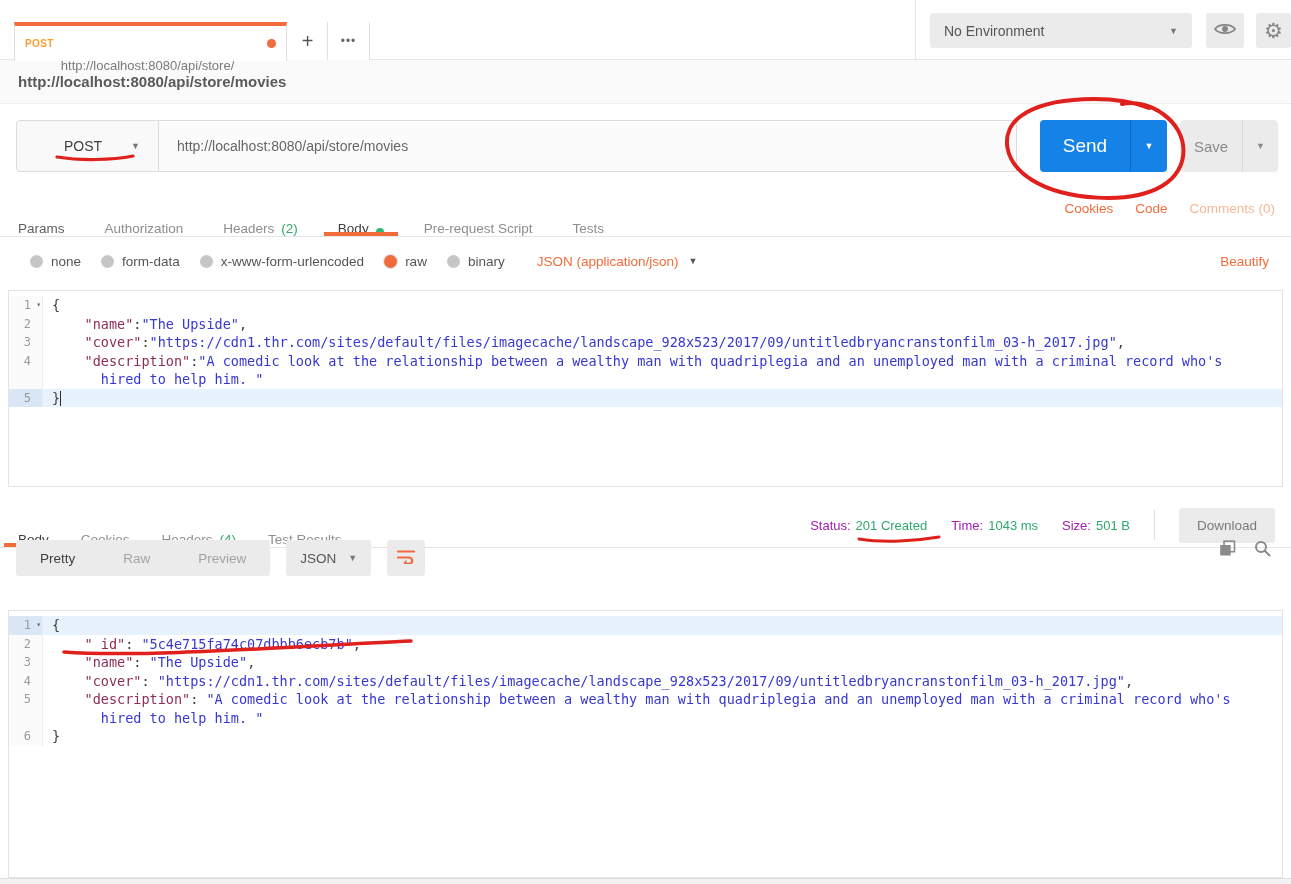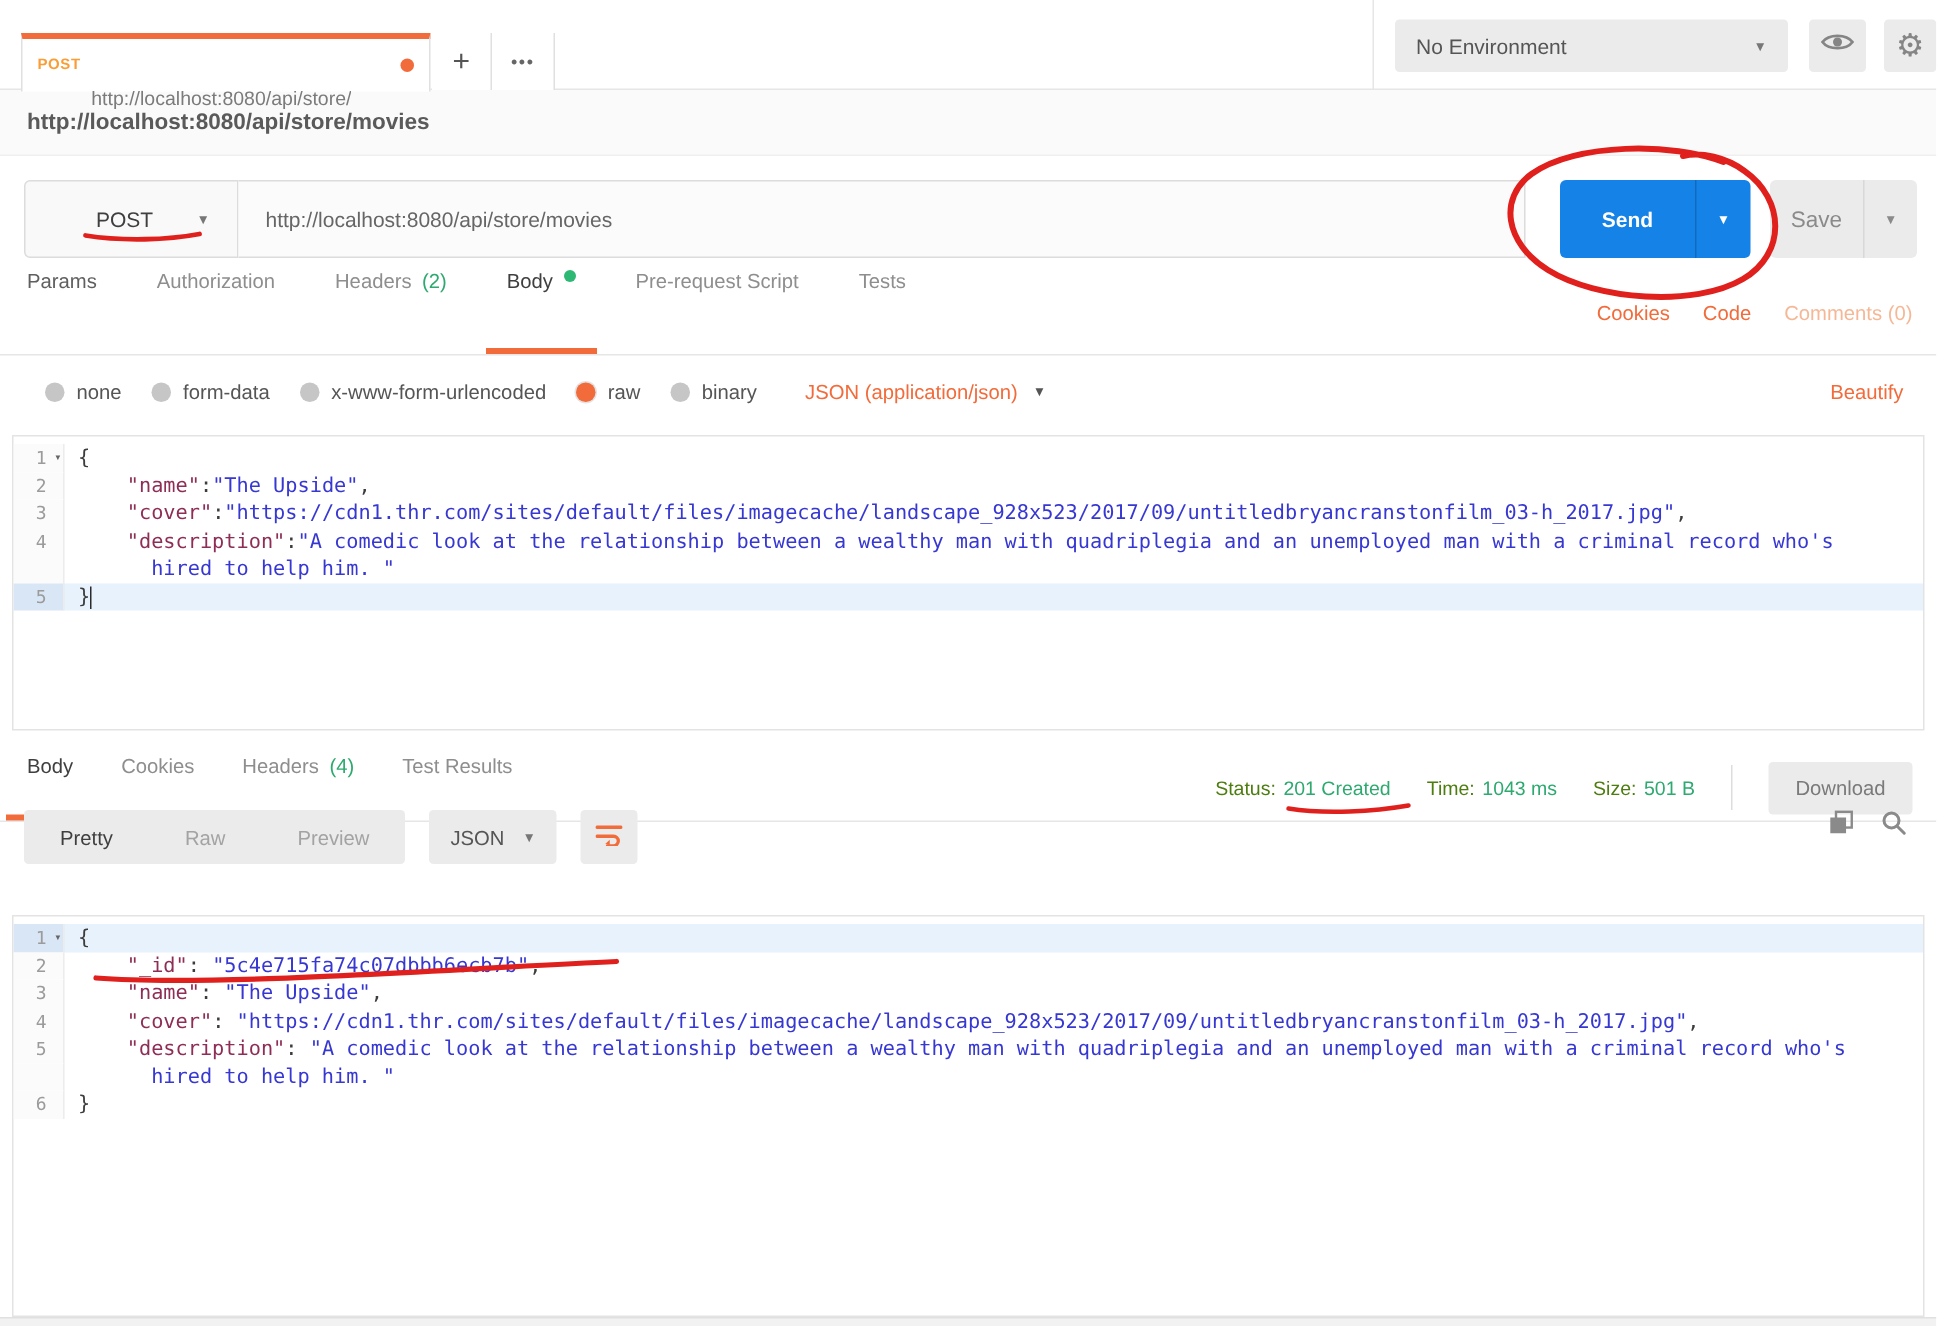--- a/index.html
+++ b/index.html
@@ -36,34 +36,34 @@
   .builder { position:absolute; left:0; top:104px; right:0; height:76px; background:#fff; }
   .method-select { position:absolute; left:16px; top:16px; width:143px; height:52px; background:#f9f9f9;
     border:1px solid #dcdcdc; border-radius:4px 0 0 4px; display:flex; align-items:center; padding:0 18px 0 47px; }
   .method-select .m-label { font-size:14px; color:#3f3f3f; }
   .method-select .caret { margin-left:auto; }
   .url-input { position:absolute; left:159px; top:16px; width:858px; height:52px; background:#fbfbfb;
     border:1px solid #dcdcdc; border-left:none; font-family:"Liberation Sans",sans-serif; font-size:14px; color:#666;
     padding:0 18px; outline:none; }
   .send-btn { position:absolute; left:1040px; top:16px; width:127px; height:52px; background:#1582e8; border-radius:4px;
     display:flex; align-items:stretch; color:#fff; cursor:pointer; }
-  .send-main { flex:1; display:flex; align-items:center; justify-content:center; font-size:14px; font-weight:bold;text-align:right; }
+  .send-main { flex:1; display:flex; align-items:center; justify-content:center; font-size:19px; font-weight:normal;text-align:right; }
   .send-div { width:1px; background:rgba(0,0,0,.18); margin:0; }
   .send-caret { width:36px; display:flex; align-items:center; justify-content:center; font-size:9px; color:#fff; }
   .save-btn { position:absolute; left:1180px; top:16px; width:98px; height:52px; background:#ebebeb; border-radius:4px;
     display:flex; align-items:stretch; color:#8a8a8a; }
   .save-main { flex:1; display:flex; align-items:center; justify-content:center; font-size:15px; }
   .save-div { width:1px; background:#d8d8d8; }
   .save-caret { width:35px; display:flex; align-items:center; justify-content:center; font-size:9px; color:#8a8a8a; }
 
   
   .reqtabs { position:absolute; left:0; top:180px; right:0; height:57px; border-bottom:1px solid #e6e6e6;
     display:flex; align-items:center; padding-left:18px; }
   .tabrow { display:flex; gap:40px; align-items:center; height:100%; }
-  .tabrow .tab { position:relative; font-size:13.5px; color:#8e8e8e; display:flex; align-items:flex-start; gap:7px; height:100%; cursor:pointer; }
+  .tabrow .tab { position:relative; font-size:13.5px; color:#8e8e8e; display:flex; align-items:flex-end; gap:7px; height:100%; cursor:pointer; }
   .tabrow .tab.first { color:#5f5f5f; }
   .tabrow .tab .count { color:#2ea96f; }
   .tabrow .tab .gdot { width:8px; height:8px; border-radius:50%; background:#2db873; }
   .tabrow .tab.active { color:#3f3f3f; }
   .tabrow .tab.active::after { content:""; position:absolute; left:-14px; right:-14px; bottom:0; height:4px; background:#f26b3a; }
   .reqtab-links { position:absolute; right:16px; top:0; height:100%; display:flex; align-items:center; gap:22px; font-size:13.5px; }
   .link-orange { color:#f26b3a; cursor:pointer; }
   .link-faded { color:#f5b897; }
 
   
@@ -89,21 +89,21 @@
   .crow.active .gut { background:#d8e6f6; }
   .tk-k { color:#8e2d55; } .tk-s { color:#3737d2; } .tk-b { color:#3c3c3c; } .tk-w { color:#3c3c3c; }
   .cursor { display:inline-block; width:0; border-left:1.5px solid #2b2b2b; height:15px; vertical-align:text-bottom; }
 
   
   .resheader { position:absolute; left:0; top:503px; right:0; height:45px; border-bottom:1px solid #e6e6e6;
     display:flex; align-items:center; padding-left:18px; }
   .resheader .tabrow { gap:32px; }
   .res-meta { position:absolute; right:16px; top:0; height:100%; display:flex; align-items:center; gap:24px; font-size:13px; }
   .meta-pair { display:flex; gap:5px; }
-  .meta-label { color:#4d7c0f; }
+  .meta-label { color:#a21caf; }
   .meta-value { color:#2ea96f; }
   .meta-vdiv { width:1px; height:30px; background:#ddd; }
   .download-btn { height:35px; background:#ebebeb; border-radius:3px; color:#7a7a7a; font-size:13.5px;
     display:flex; align-items:center; padding:11px 18px; cursor:pointer; }
 
   
   .restoolbar { position:absolute; left:0; top:540px; right:0; height:46px; display:flex; align-items:flex-start; padding-left:16px; gap:16px; }
   .seg { height:36px; background:#ebebeb; border-radius:3px; display:flex; align-items:center; }
   .seg .seg-item { padding:0 24px; font-size:13.5px; color:#a3a3a3; cursor:pointer; }
   .seg .seg-item.active { color:#3f3f3f; }

